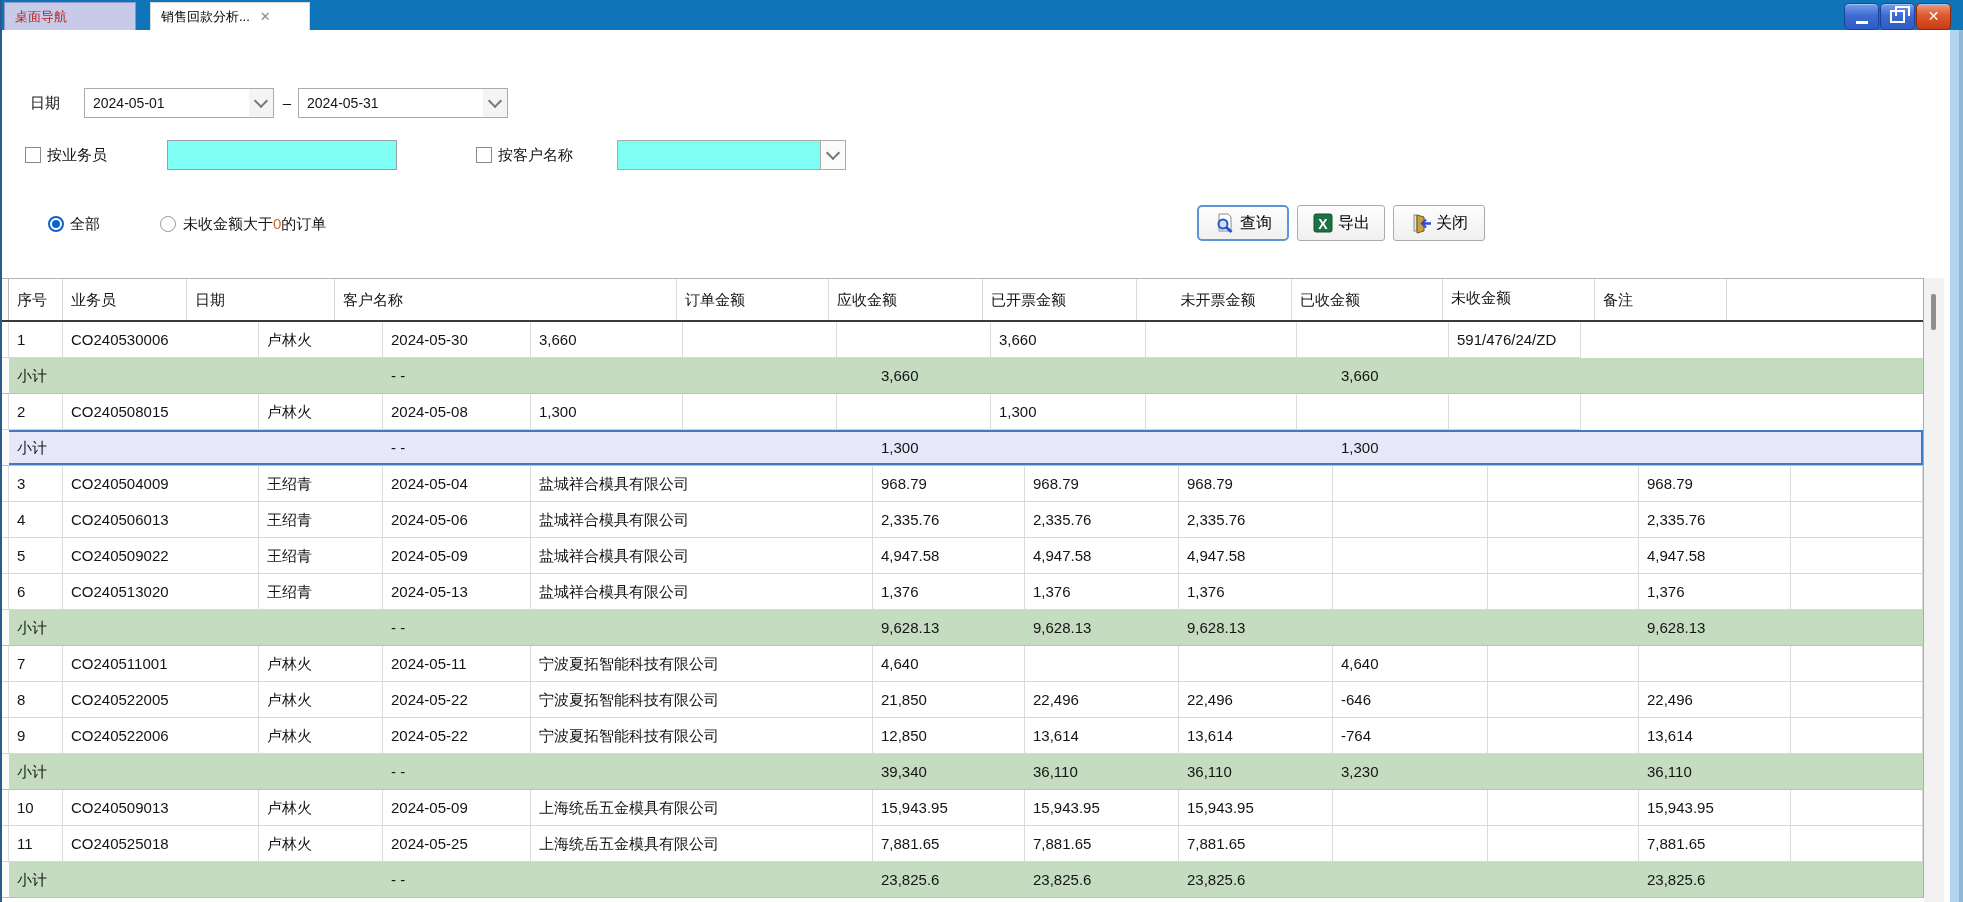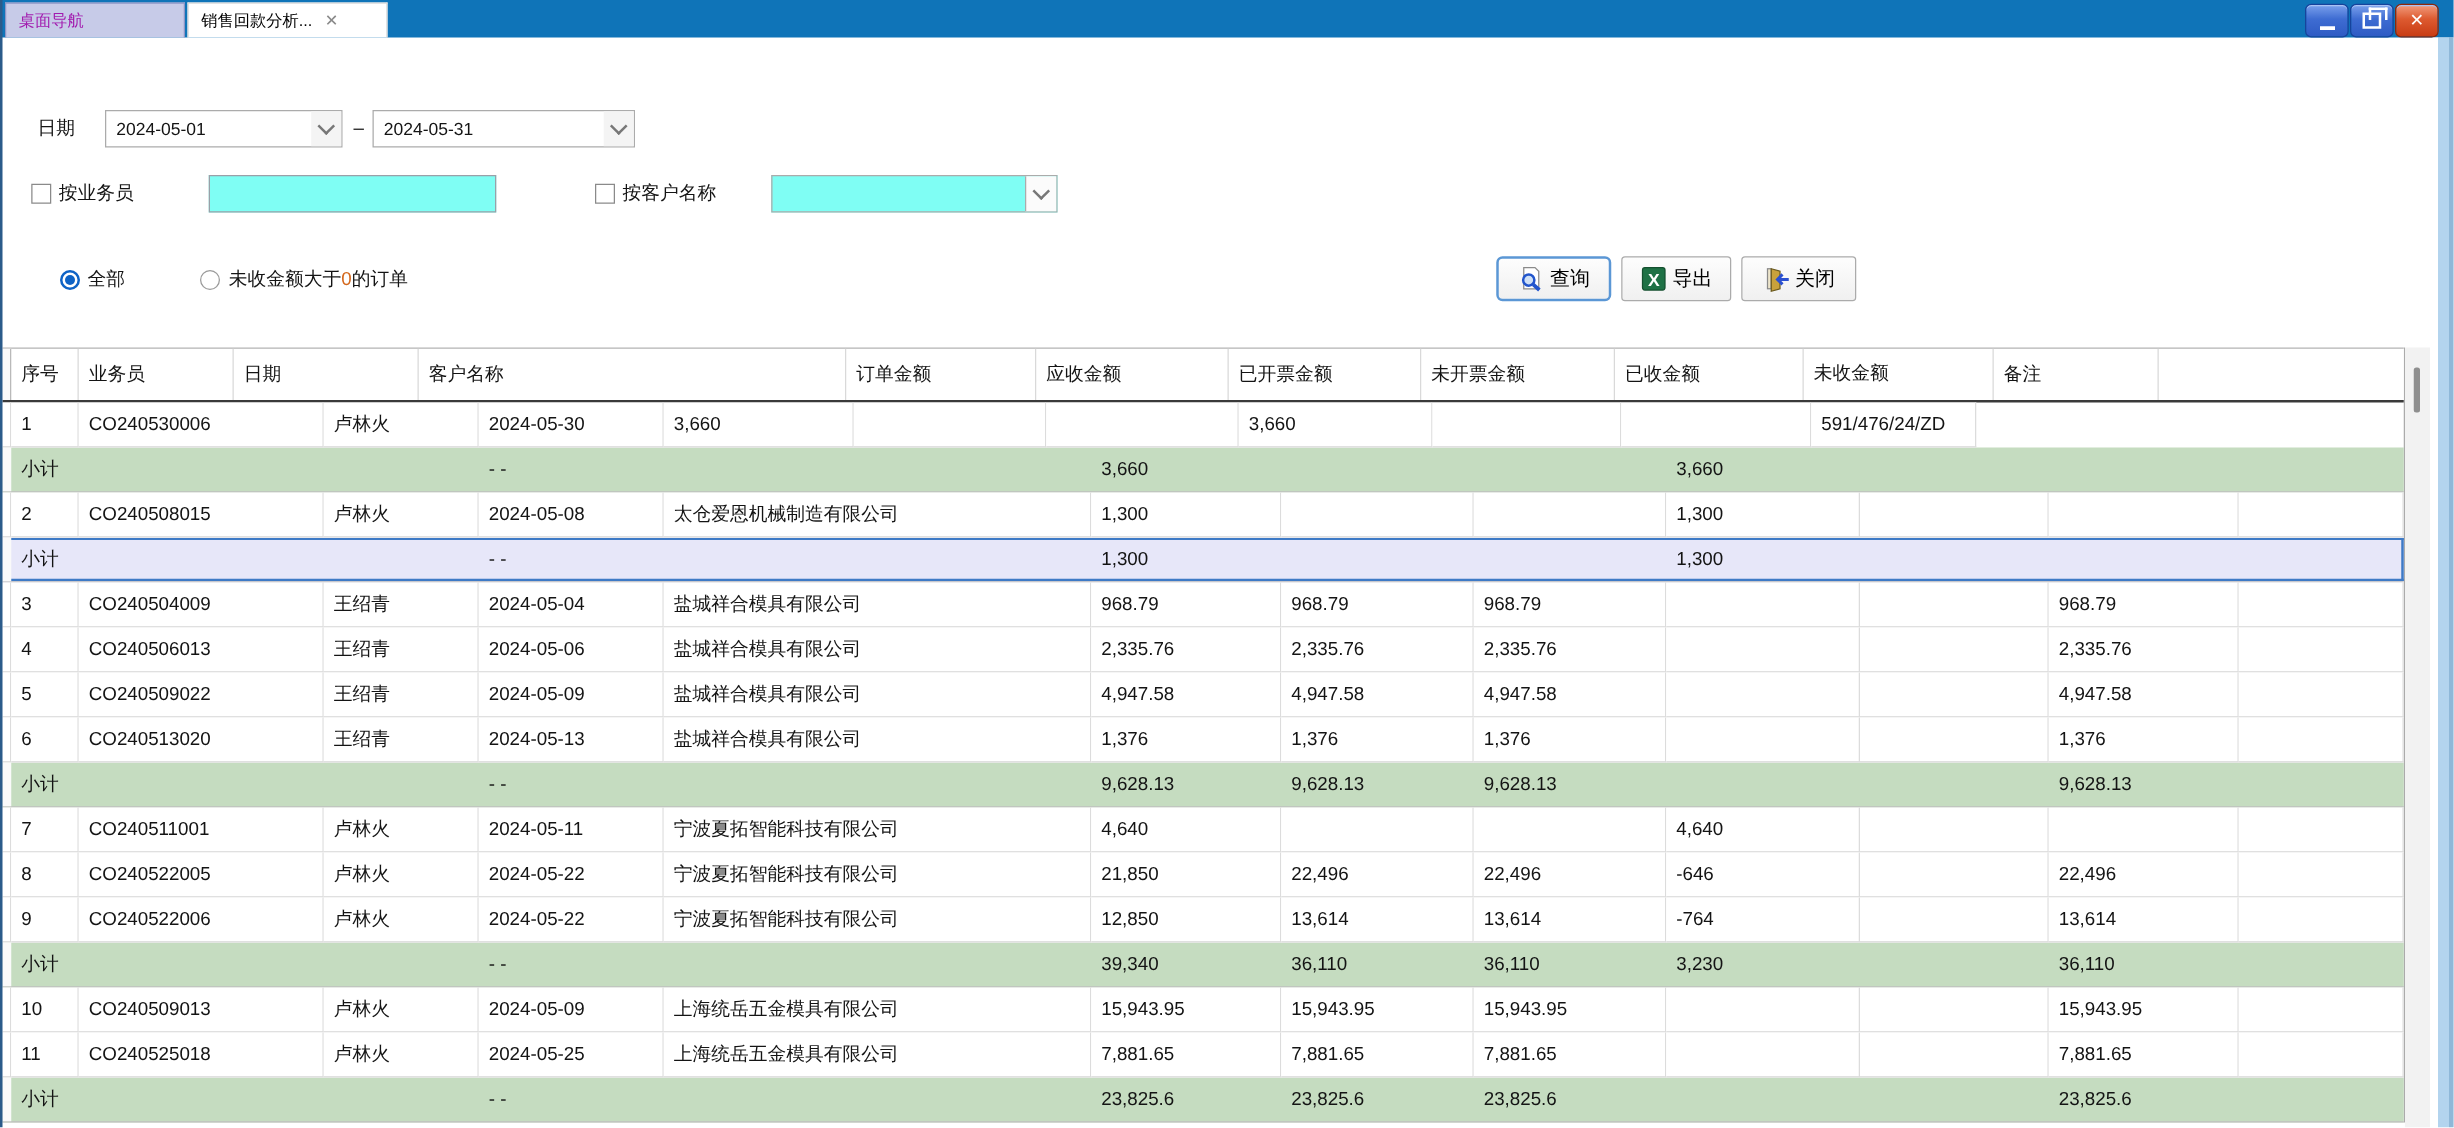--- a/index.html
+++ b/index.html
@@ -4,21 +4,21 @@
 <style>
   html,body{margin:0;padding:0;width:1963px;height:902px;overflow:hidden;
     font-family:"Liberation Sans","DejaVu Sans",sans-serif;background:#fff;color:#141414;}
   .abs{position:absolute;}
   #app{position:relative;width:1963px;height:902px;background:#fff;}
 
   
   #tabstrip{left:0;top:0;width:1963px;height:30px;background:var(--tabstrip,#0F74B8);}
   .tab{position:absolute;top:2px;height:28px;line-height:28px;font-size:13px;padding:0 10px;
        box-sizing:border-box;white-space:nowrap;}
-  .tab.inactive{left:4px;width:144px;background:#C7CBE8;border:1px solid #8F96C6;border-bottom:none;color:#a21caf;}
+  .tab.inactive{left:4px;width:132px;background:#C7CBE8;border:1px solid #8F96C6;border-bottom:none;color:#b91c1c;}
   .tab.active{left:150px;width:160px;background:#fff;color:#000;border:1px solid #d9d9d9;border-bottom:none;}
   .tabclose{color:#8a8a8a;font-size:13px;margin-left:10px;}
   .wbtn{position:absolute;top:3px;width:33px;height:25px;border-radius:5px;border:1px solid #17439C;
         background:linear-gradient(180deg,#7AA0EC 0%,#3E6CD2 45%,#2E5BC4 100%);
         display:flex;align-items:center;justify-content:center;box-shadow:inset 0 1px 0 #A9C2F4;}
   .wbtn.close{background:linear-gradient(180deg,#F29B7C 0%,#DD5A30 45%,#C83C14 100%);border-color:#8E2708;}
   .glyph-min{display:block;width:12px;height:3px;background:#fff;margin-top:12px;}
   .glyph-rest{display:block;width:11px;height:9px;border:2px solid #fff;position:relative;background:transparent;}
   .glyph-rest:before{content:"";position:absolute;left:3px;top:-6px;width:11px;height:8px;border:2px solid #fff;border-bottom:none;}
   .glyph-x{color:#fff;font-size:14px;font-weight:bold;line-height:25px;}
@@ -173,21 +173,21 @@
   <div id="table" class="abs">
     <div id="thead">
         <div class="th gutter"></div>
         <div class="th" style="width: 54px;">序号</div>
         <div class="th" style="width: 124px;">业务员</div>
         <div class="th" style="width: 148px;">日期</div>
         <div class="th" style="width: 342px;">客户名称</div>
         <div class="th" style="width: 152px;">订单金额</div>
         <div class="th" style="width: 154px;">应收金额</div>
         <div class="th" style="width: 154px;">已开票金额</div>
-        <div class="th" style="width: 155px;">未开票金额</div>
+        <div class="th" style="width: 155px; text-align: center;">未开票金额</div>
         <div class="th" style="width: 151px;">已收金额</div>
         <div class="th" style="width: 152px; font-family: Liberation Mono, monospace;">未收金额</div>
         <div class="th" style="width: 132px;">备注</div>
       </div>
     <div id="tbody">
         <div class="tr data">
           <div class="td gutter"></div>
           <div class="td" style="width: 54px;">1</div>
           <div class="td" style="width: 196px;">CO240530006</div>
           <div class="td" style="width: 124px;">卢林火</div>
@@ -214,21 +214,20 @@
           <div class="td" style="width: 151px;"></div>
           <div class="td" style="width: 152px;"></div>
           <div class="td" style="width: 132px;"></div>
         </div>
         <div class="tr data">
           <div class="td gutter"></div>
           <div class="td" style="width: 54px;">2</div>
           <div class="td" style="width: 196px;">CO240508015</div>
           <div class="td" style="width: 124px;">卢林火</div>
           <div class="td" style="width: 148px;">2024-05-08</div>
-          <div class="td" style="width: 342px;">太仓爱恩机械制造有限公司</div>
           <div class="td" style="width: 152px;">1,300</div>
           <div class="td" style="width: 154px;"></div>
           <div class="td" style="width: 154px;"></div>
           <div class="td" style="width: 155px;">1,300</div>
           <div class="td" style="width: 151px;"></div>
           <div class="td" style="width: 152px;"></div>
           <div class="td" style="width: 132px;"></div>
         </div>
         <div class="tr sub sel">
           <div class="td gutter"></div>

